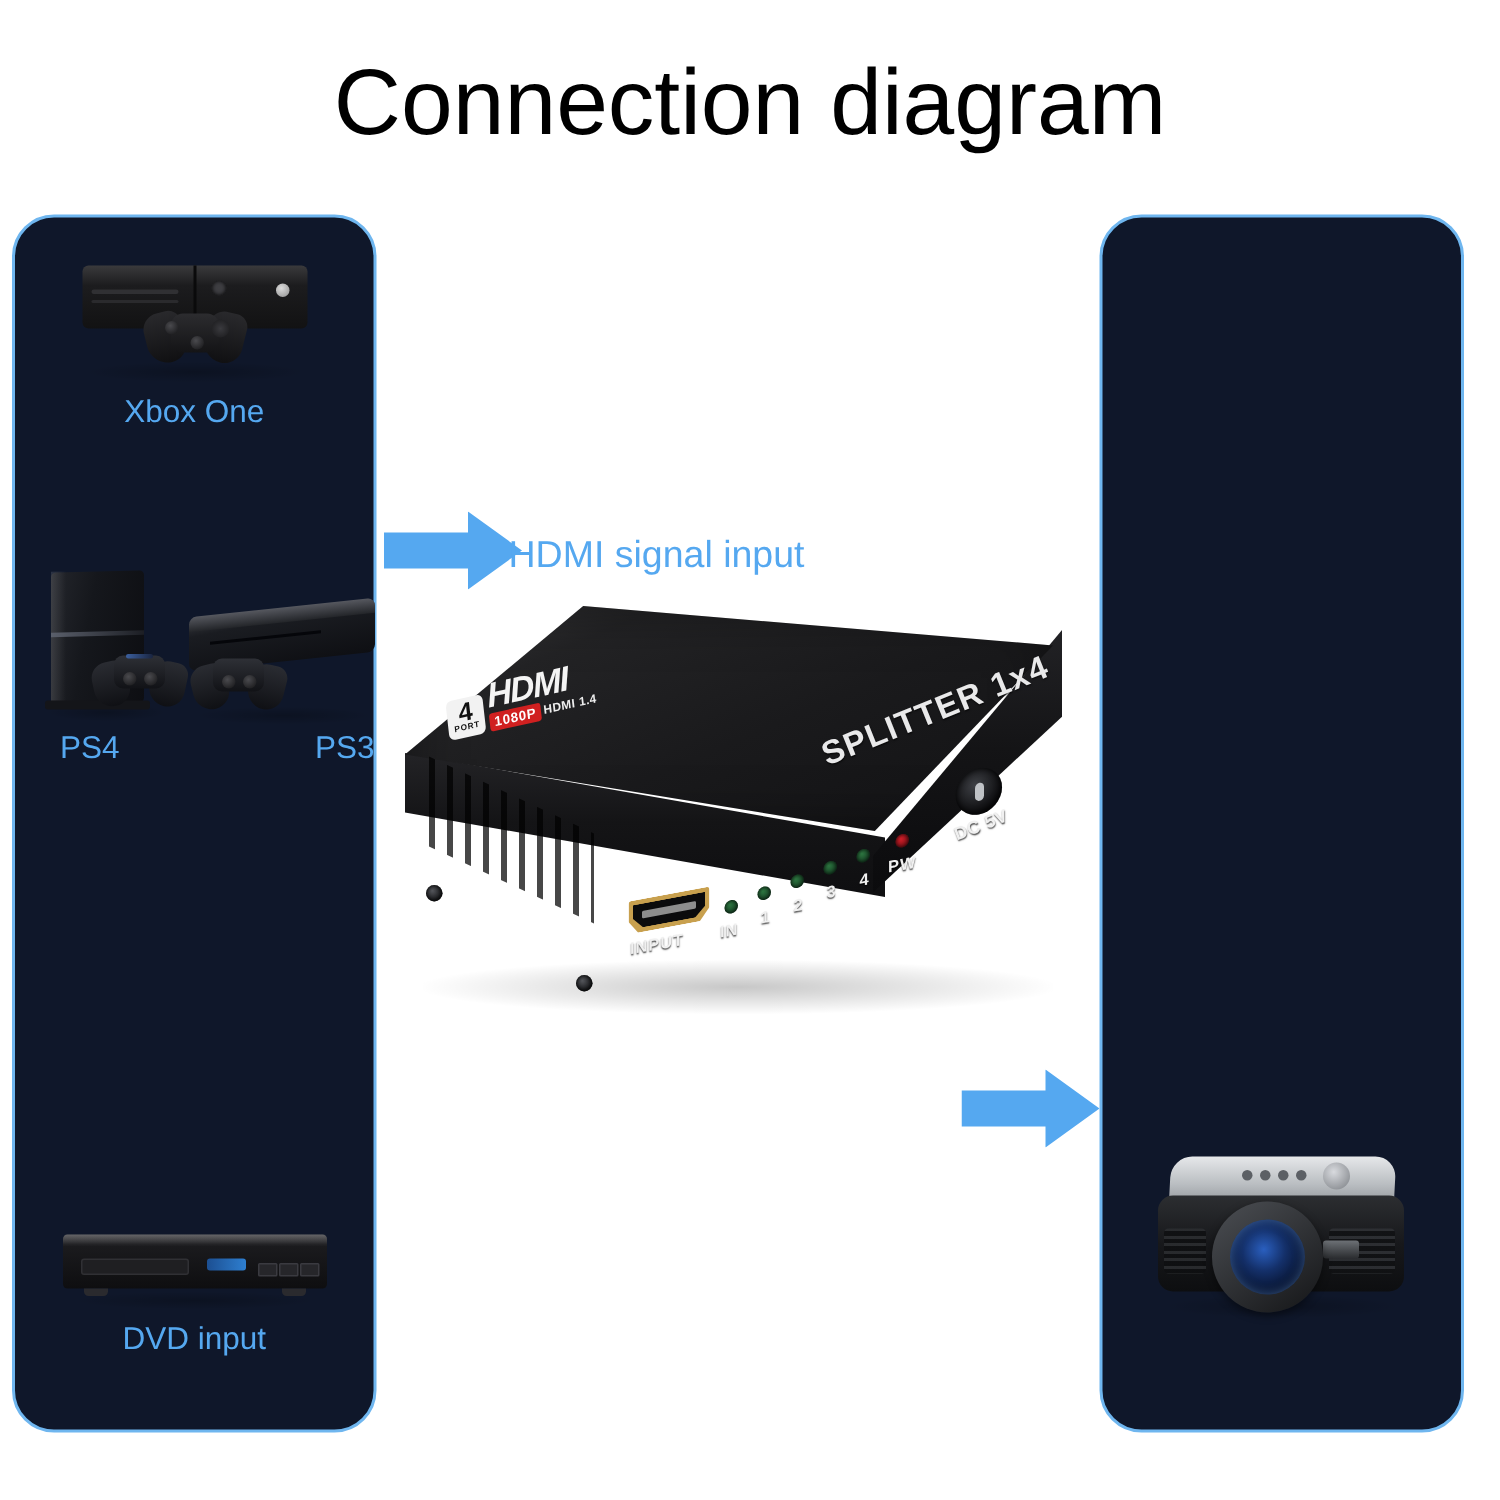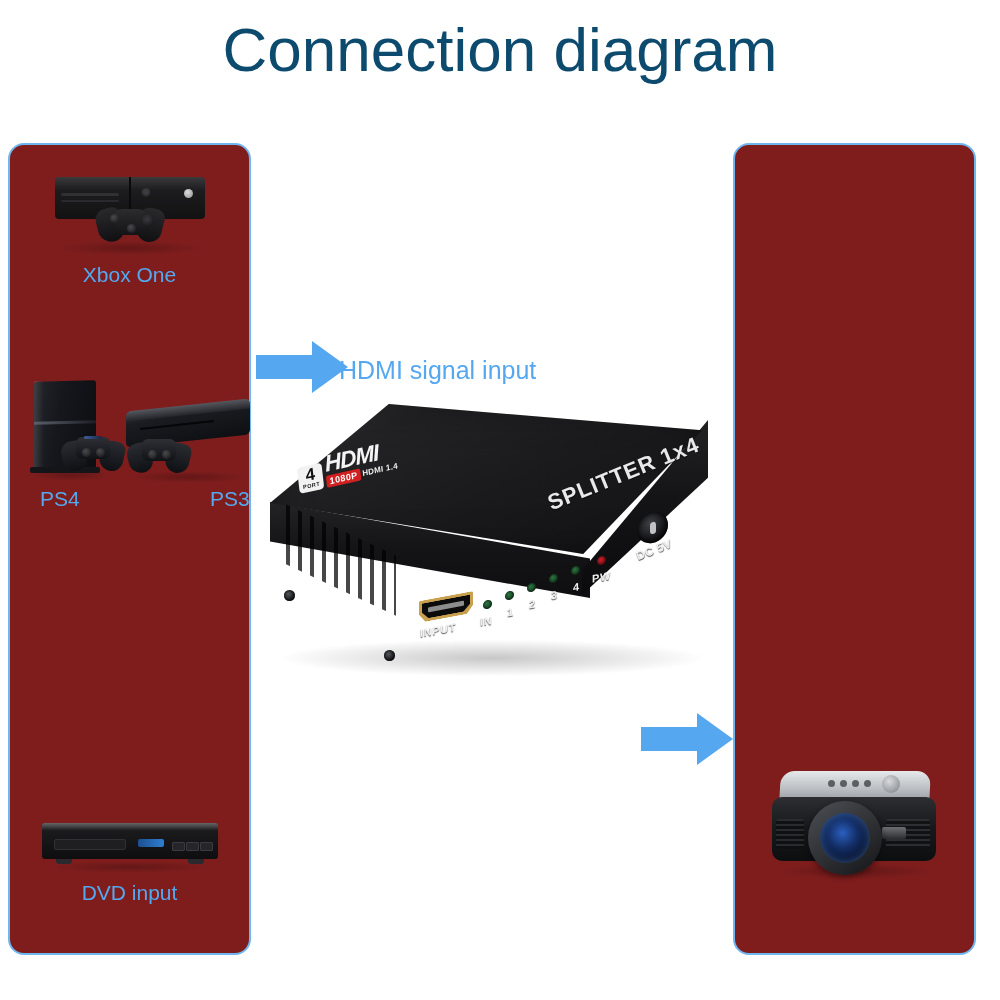--- a/index.html
+++ b/index.html
@@ -7,35 +7,35 @@
     width:1000px;height:1000px;
     background:#ffffff;
     font-family:"Liberation Sans", sans-serif;
     overflow:hidden;
     position:relative;
   }
   .stage{position:absolute;inset:0;width:1000px;height:1000px;}
 
   
   #page-title{
-    position:absolute;left:0;top:17px;width:1000px;
+    position:absolute;left:0;top:36px;width:1000px;
     text-align:center;
     font-size:62px;
     font-weight:400;
     letter-spacing:0px;
-    color:#0c4a6e;
+    color:#000000;
     line-height:1.05;
   }
 
   
   .panel{
     position:absolute;
     border:2.5px solid #6fb6ef;
-    border-radius:16px;
-    background:#7f1d1d;
+    border-radius:28px;
+    background:#0f172a;
     box-sizing:border-box;
   }
   #left-panel{left:8px;top:143px;width:243px;height:812px;}
   #right-panel{left:733px;top:143px;width:243px;height:812px;}
 
   .device-slot{position:absolute;left:0;width:100%;text-align:center;}
   .device-art{position:relative;margin:0 auto;}
   .device-label{
     color:#55a8f0;
     font-size:21px;

